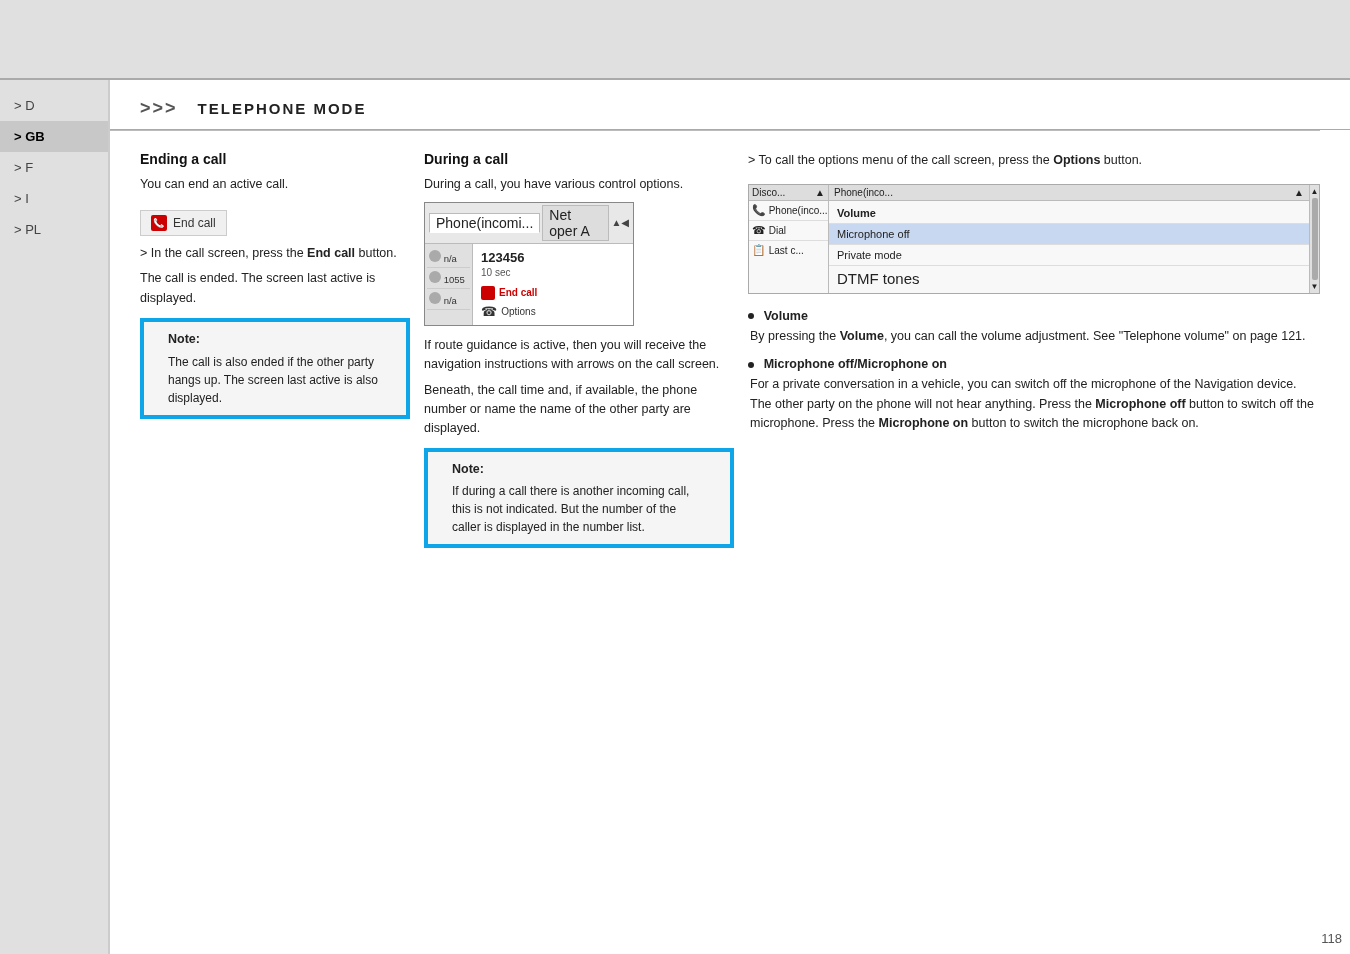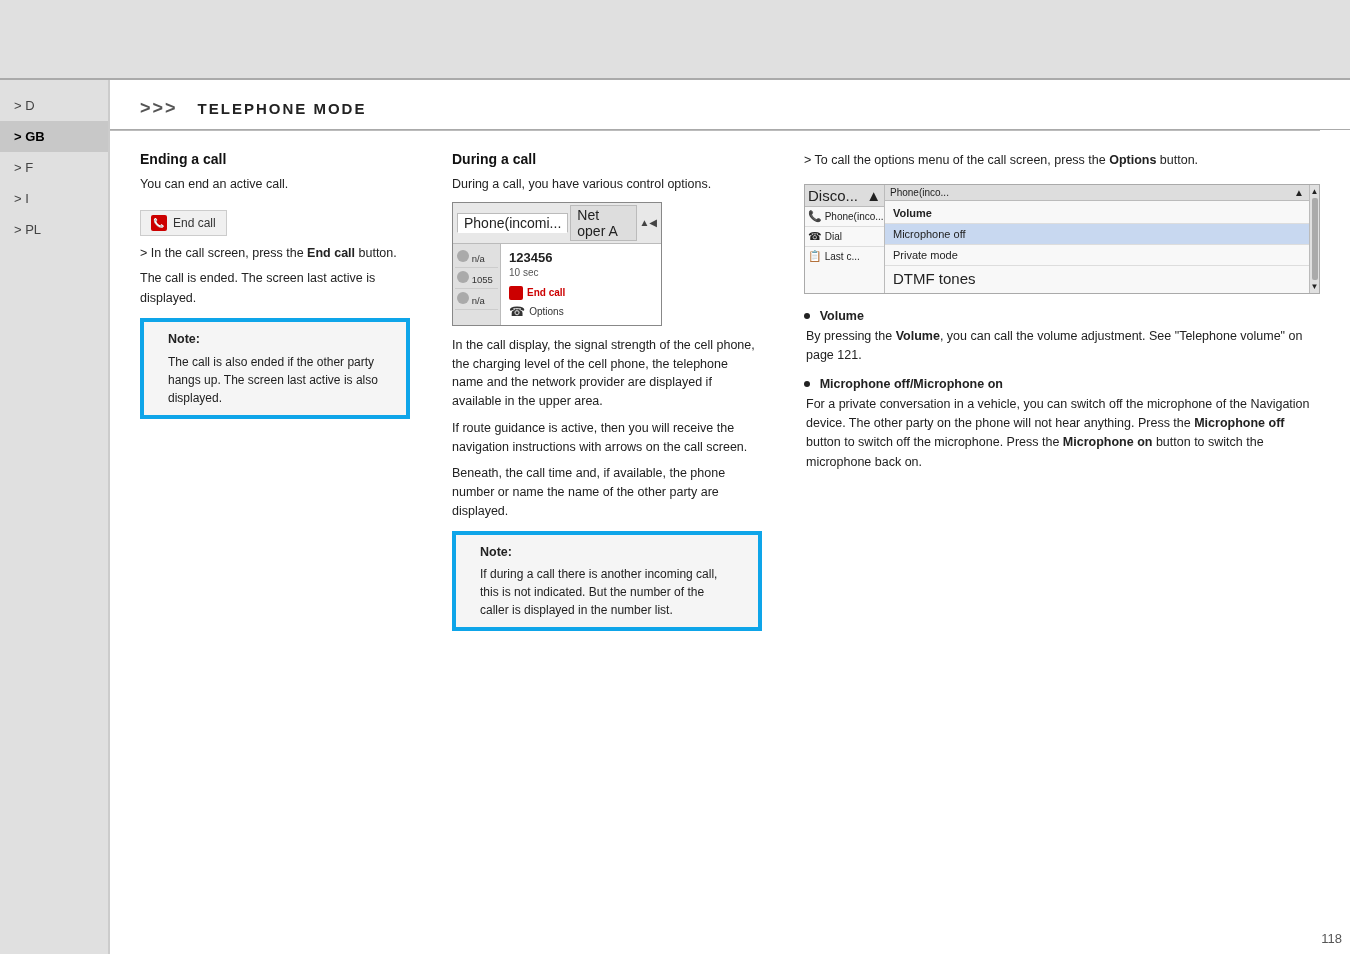--- a/index.html
+++ b/index.html
@@ -84,21 +84,21 @@
     .content-area {
       flex: 1;
       display: flex;
       flex-direction: column;
     }
 
     .content-columns {
       display: flex;
       flex: 1;
       padding: 20px 30px;
-      gap: 42px;
+      gap: 14px;
     }
 
     .col-left {
       width: 270px;
       flex-shrink: 0;
     }
 
     .col-middle {
       width: 310px;
       flex-shrink: 0;
@@ -413,39 +413,38 @@
                   <span>End call</span>
                 </div>
                 <div class="phone-options-row">
                   <span style="font-size:13px;">☎</span>
                   <span>Options</span>
                 </div>
               </div>
             </div>
           </div>
 
-          <div class="body-text">In the call display, the signal strength of the cell phone, the charging level of the cell phone, the telephone name and the network provider are displayed if available in the upper area.</div>
           <div class="body-text">If route guidance is active, then you will receive the navigation instructions with arrows on the call screen.</div>
           <div class="body-text">Beneath, the call time and, if available, the phone number or name the name of the other party are displayed.</div>
 
           <div class="note-box">
             <div class="note-label">Note:</div>
             <div>If during a call there is another incoming call, this is not indicated. But the number of the caller is displayed in the number list.</div>
           </div>
         </div>
 
         <div class="col-right">
           <div class="col-right-intro">
             &gt; To call the options menu of the call screen, press the <strong>Options</strong> button.
           </div>
 
           <div style="display:flex; margin-bottom:14px; border:1px solid #aaa;">
 
             <div style="width:80px; border-right:1px solid #bbb; background:#f8f8f8;">
-              <div style="display:flex; background:#ddd; border-bottom:1px solid #bbb; font-size:15px; padding:2px 3px;">
+              <div style="display:flex; background:#ddd; border-bottom:1px solid #bbb; font-size:10px; padding:2px 3px;">
                 <span style="flex:1;overflow:hidden;text-overflow:ellipsis;white-space:nowrap;">Disco...</span>
                 <span>▲</span>
               </div>
               <div style="display:flex;align-items:center;padding:3px;border-bottom:1px solid #ddd;font-size:10px;">
                 <span style="font-size:11px;margin-right:3px;">📞</span>
                 <span>Phone(inco...</span>
               </div>
               <div style="display:flex;align-items:center;padding:3px;border-bottom:1px solid #ddd;font-size:10px;">
                 <span style="font-size:11px;margin-right:3px;">☎</span>
                 <span>Dial</span>

